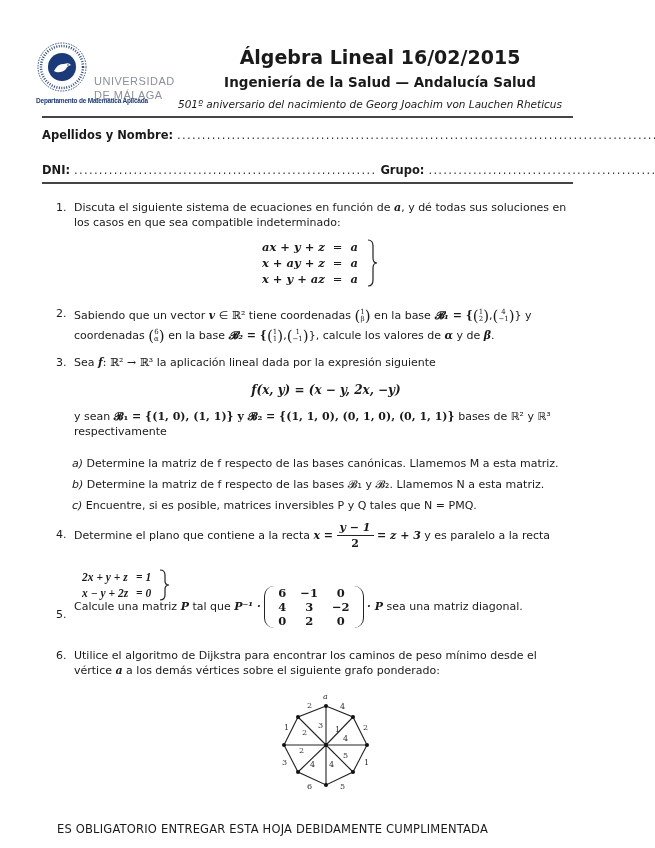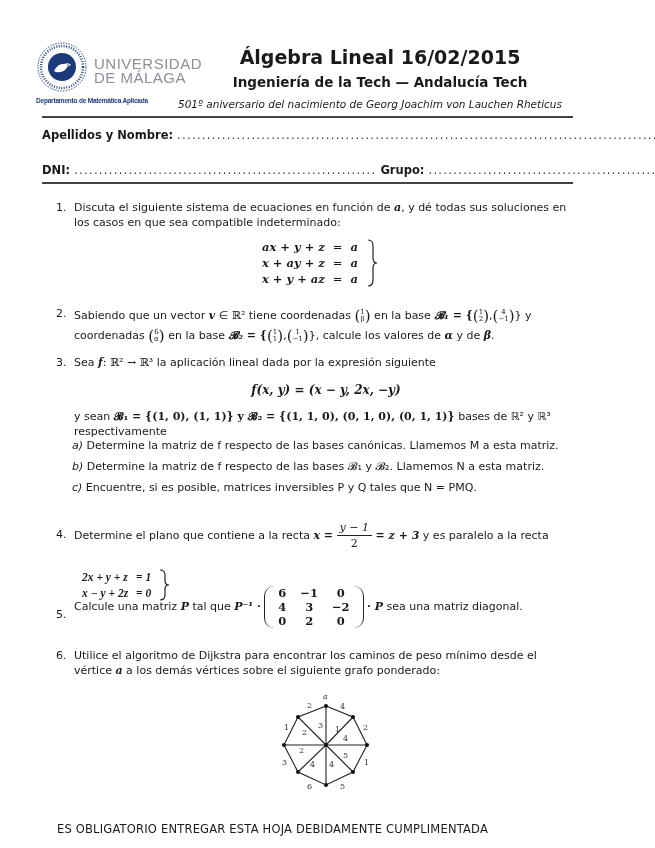--- a/index.html
+++ b/index.html
@@ -1,20 +1,20 @@
 <!DOCTYPE html>
 <html><head>
 <meta charset="utf-8">
 <style>
   html, body { margin:0; padding:0; background:#fff; }
   body { width:655px; height:848px; position:relative; overflow:hidden;
          font-family:"DejaVu Sans", sans-serif; color:#1a1a1a; font-size:11px; }
   .abs { position:absolute; }
   .logo-wrap { left:36px; top:41px; width:52px; height:52px; }
-  .univ { left:94px; top:57px; font-size:15px; color:#8a8f99; letter-spacing:0.5px; line-height:14px; font-family:"Liberation Sans", sans-serif; }
+  .univ { left:94px; top:74px; font-size:11px; color:#8a8f99; letter-spacing:0.5px; line-height:14px; font-family:"Liberation Sans", sans-serif; }
   .dept { left:36px; top:97px; font-size:6.5px; color:#1b3a7a; font-weight:bold; font-family:"Liberation Sans", sans-serif; letter-spacing:-0.2px; }
   .title { left:180px; width:400px; top:46px; text-align:center; font-size:19px; font-weight:bold; font-family:"DejaVu Sans", sans-serif; }
   .subtitle { left:180px; width:400px; top:74px; text-align:center; font-size:13.5px; font-weight:bold; }
   .italic-line { left:178px; width:400px; top:98px; text-align:left; font-size:10.5px; font-style:italic; font-family:"DejaVu Sans", sans-serif; }
   .rule { left:42px; width:531px; height:1.5px; background:#444; }
   .field { left:42px; font-size:11.5px; font-weight:bold; white-space:nowrap; }
   .dots { font-weight:normal; letter-spacing:1.3px; color:#333; }
   .q { left:56px; width:520px; font-size:11px; line-height:15px; }
   .qn { position:absolute; left:0; top:0; }
   .qt { margin-left:18px; }
@@ -26,21 +26,21 @@
   .sys td { padding:0 4px; line-height:16px; }
   .brace { font-family:"DejaVu Serif", serif; font-weight:normal; font-style:normal; }
   .centered { text-align:center; }
   .sub { margin-left:16px; }
   .footer { left:0; width:545px; top:822px; text-align:center; font-size:11.5px; letter-spacing:0.2px; font-family:"DejaVu Sans", sans-serif; }
   .pm { display:inline-block; vertical-align:middle; font-size:7px; line-height:7px; text-align:center; font-family:"DejaVu Serif", serif; }
   .paren { font-size:15px; vertical-align:middle; font-family:"DejaVu Serif", serif; }
   .matrix { display:inline-block; vertical-align:middle; border-left:1.3px solid #222; border-right:1.3px solid #222; border-radius:10px; padding:0 6px; }
   .matrix table { border-collapse:collapse; font-family:"DejaVu Serif", serif; font-weight:bold; font-size:11.5px; }
   .matrix td { padding:0 7px; text-align:center; line-height:14px; }
-  .frac { display:inline-block; vertical-align:middle; text-align:center; font-family:"DejaVu Serif", serif; font-weight:normal; font-style:italic; }
+  .frac { display:inline-block; vertical-align:middle; text-align:center; font-family:"DejaVu Serif", serif; font-weight:bold; font-style:italic; }
   .frac .num { border-bottom:1px solid #222; padding:0 3px; }
   .frac .den { font-style:normal; }
   svg text { font-family:"DejaVu Serif", serif; }
 </style>
 </head>
 <body>
 
 <div class="abs logo-wrap">
   <svg width="52" height="52" viewBox="0 0 52 52">
     <circle cx="26" cy="26" r="24" fill="none" stroke="#2c4a8c" stroke-width="1" stroke-dasharray="1.5 1.2"></circle>
@@ -50,21 +50,21 @@
     <circle cx="32" cy="24" r="0.8" fill="#1b3a7a"></circle>
   </svg>
 </div>
 <div class="abs univ">
   <div>UNIVERSIDAD</div>
   <div>DE MÁLAGA</div>
 </div>
 <div class="abs dept">Departamento de Matemática Aplicada</div>
 
 <div class="abs title">Álgebra Lineal 16/02/2015</div>
-<div class="abs subtitle">Ingeniería de la Tech — Andalucía Tech</div>
+<div class="abs subtitle">Ingeniería de la Salud — Andalucía Salud</div>
 <div class="abs italic-line">501º aniversario del nacimiento de Georg Joachim von Lauchen Rheticus</div>
 
 <div class="abs rule" style="top:116px;"></div>
 
 <div class="abs field" style="top:128px;">
   <span>Apellidos y Nombre:</span>
   <span class="dots">..............................................................................................................</span>
 </div>
 <div class="abs field" style="top:163px;">
   <span>DNI:</span>
@@ -116,21 +116,21 @@
   <div class="qt">
     <span>Sea </span><span class="m">f</span><span class="bb">: ℝ² → ℝ³</span><span> la aplicación lineal dada por la expresión siguiente</span>
   </div>
 </div>
 <div class="abs m centered" style="left:56px; width:540px; top:383px; font-size:12px;">f(x, y) = (x − y, 2x, −y)</div>
 <div class="abs q" style="top:409px;">
   <div class="qt">
     <span>y sean </span><span class="mr">𝓑₁ = {(1, 0), (1, 1)} y 𝓑₂ = {(1, 1, 0), (0, 1, 0), (0, 1, 1)}</span><span> bases de ℝ² y ℝ³ respectivamente</span>
   </div>
 </div>
-<div class="abs q" style="top:435px;">
+<div class="abs q" style="top:453px;">
   <div class="qt sub" style="line-height:21px;">
     <div><i>a)</i> <span>Determine la matriz de f respecto de las bases canónicas. Llamemos M a esta matriz.</span></div>
     <div><i>b)</i> <span>Determine la matriz de f respecto de las bases 𝓑₁ y 𝓑₂. Llamemos N a esta matriz.</span></div>
     <div><i>c)</i> <span>Encuentre, si es posible, matrices inversibles P y Q tales que N = PMQ.</span></div>
   </div>
 </div>
 
 <div class="abs q" style="top:520px;">
   <span class="qn" style="top:7px;">4.</span>
   <div class="qt">

